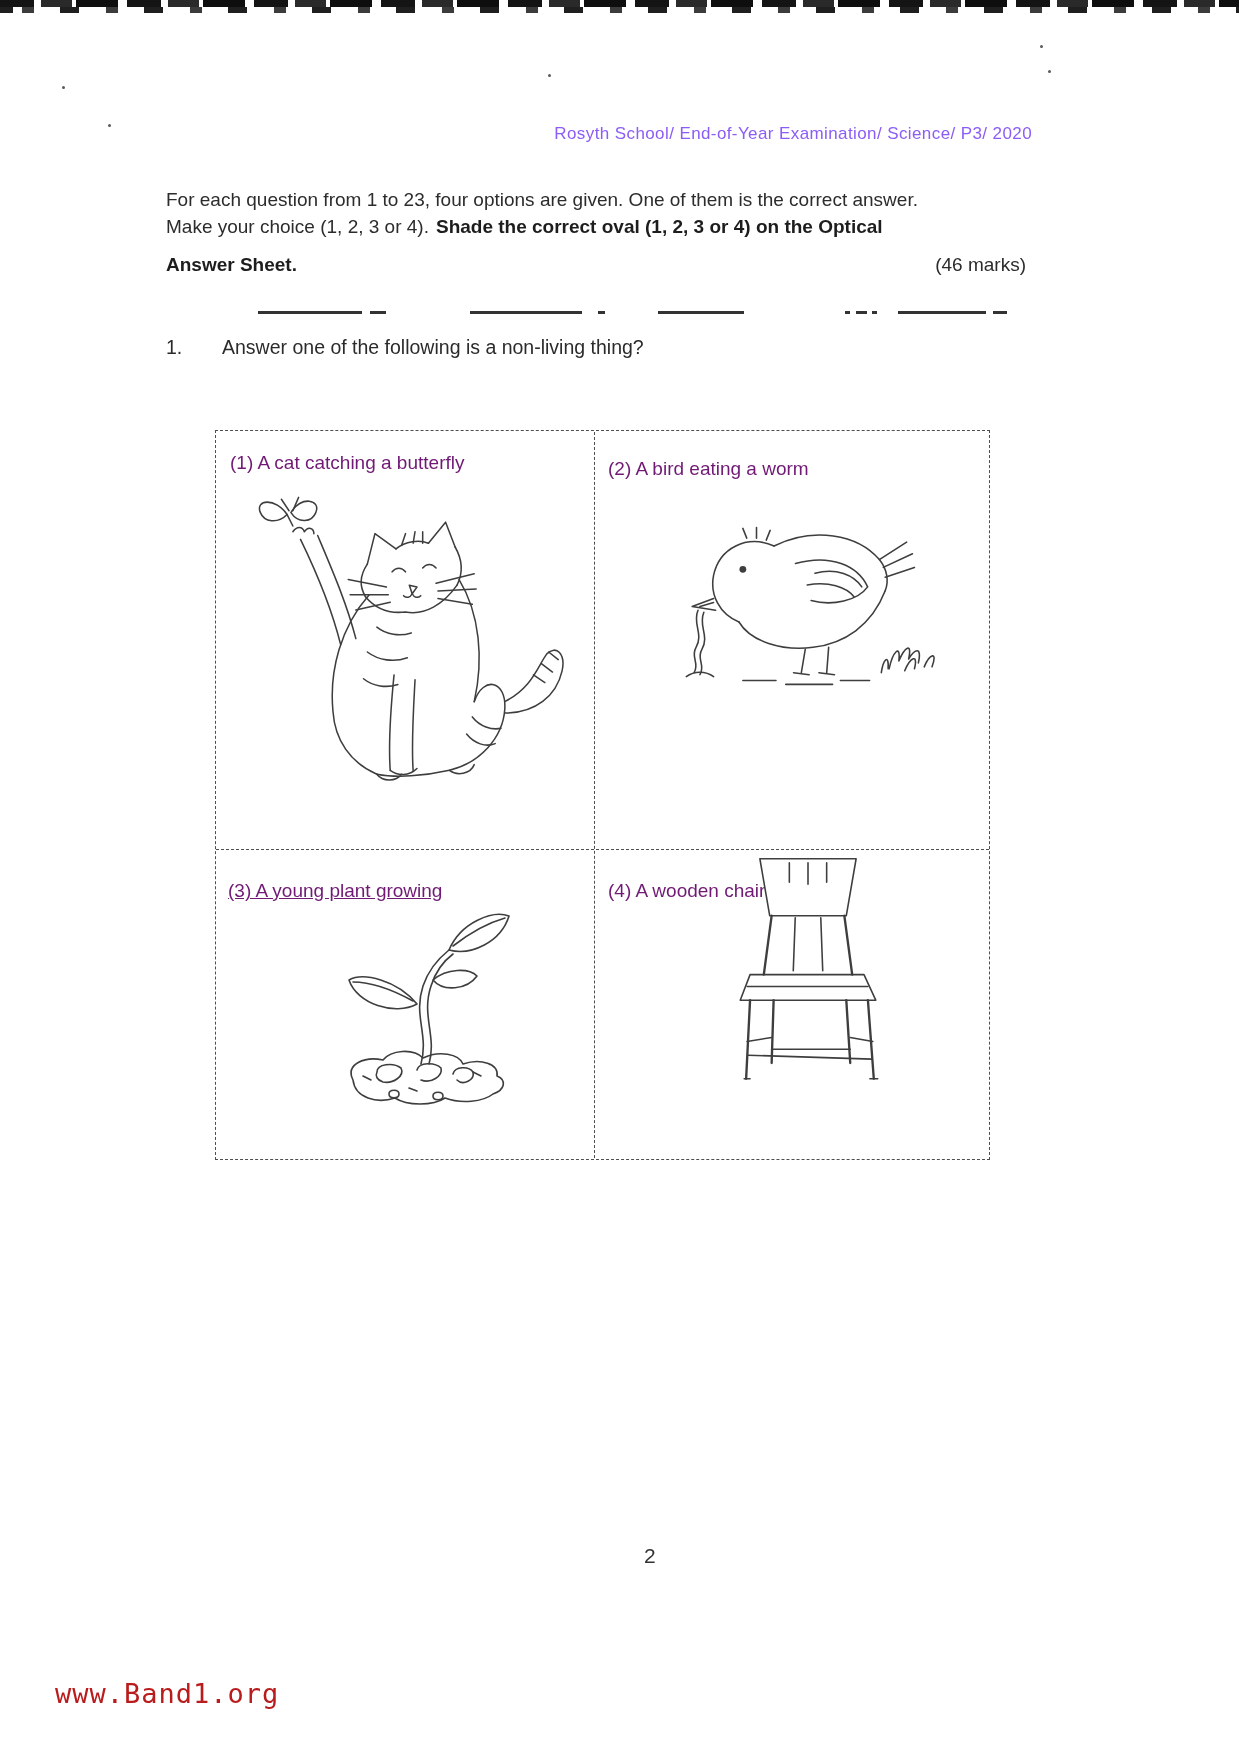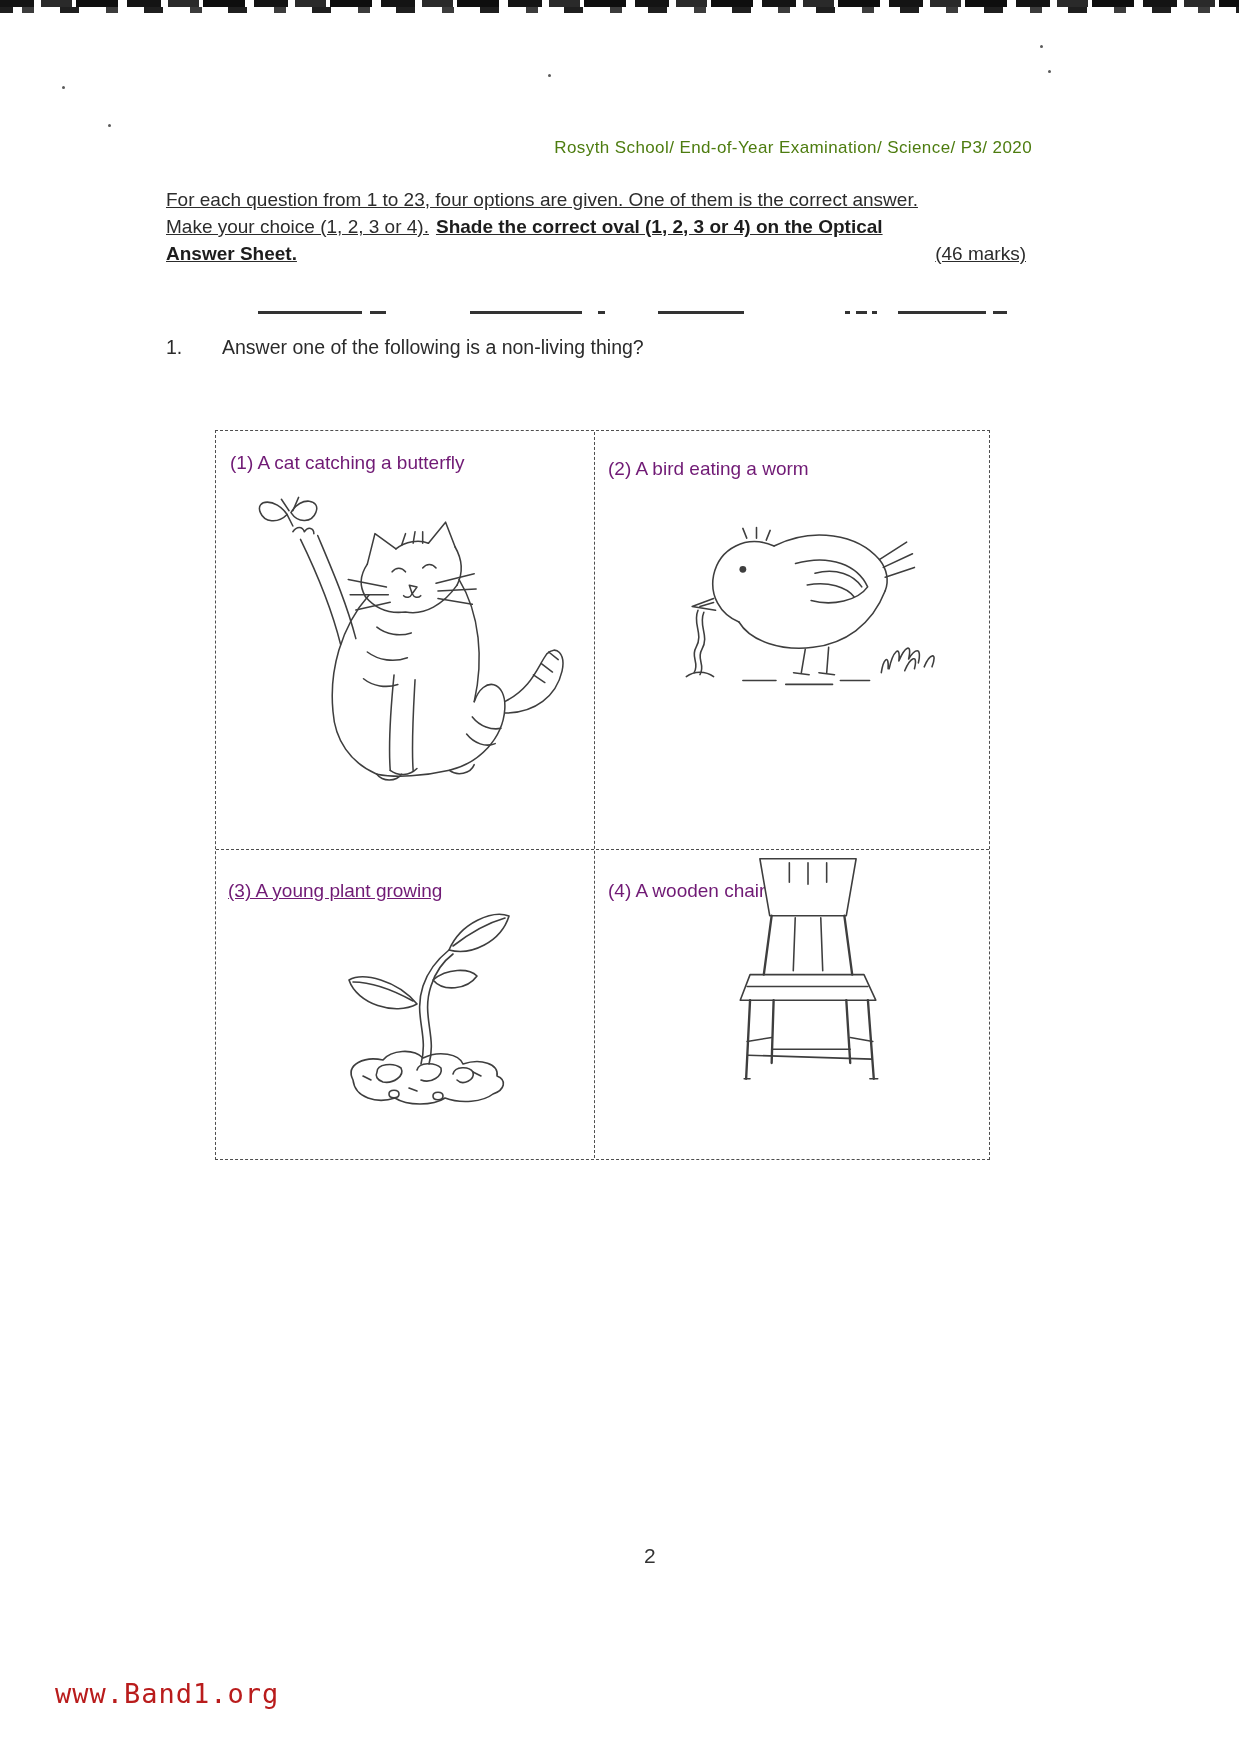--- a/index.html
+++ b/index.html
@@ -12,29 +12,29 @@
     position:absolute;left:0;top:0;width:1239px;height:13px;
     background:
       repeating-linear-gradient(90deg,#141414 0 34px,transparent 34px 41px,#2a2a2a 41px 72px,transparent 72px 76px,#0e0e0e 76px 118px,transparent 118px 127px),
       repeating-linear-gradient(90deg,transparent 0 9px,#3c3c3c 9px 21px,transparent 21px 47px,#1f1f1f 47px 66px,transparent 66px 84px);
     background-size:auto 7px,auto 6px;
     background-position:0 0,13px 7px;
     background-repeat:repeat-x;
   }
   .speck{position:absolute;background:#5a5a5a;border-radius:50%;width:3px;height:3px;}
   .header{
-    position:absolute;top:138px;right:207px;font-size:17px;color:#4d7c0f;
+    position:absolute;top:124px;right:207px;font-size:17px;color:#8b5cf6;
     letter-spacing:0.4px;white-space:nowrap;
   }
   .instructions{
     position:absolute;left:166px;top:186px;width:860px;font-size:19px;
-    line-height:27px;color:#2c2c2c;text-decoration:underline;
+    line-height:27px;color:#2c2c2c;
   }
   .instructions .ln{white-space:nowrap;}
-  .bold{font-weight:bold;color:#1d1d1d;}
+  .bold{font-weight:bold;color:#1d1d1d;margin-top:11px;}
   .line2-bold{margin-left:7px;}
   .line3{display:flex;justify-content:space-between;align-items:baseline;text-align:right;}
   
   .artifact-line span{position:absolute;top:311px;height:3px;background:#333;display:block;}
   .as1{left:258px;width:104px;}
   .as2{left:370px;width:16px;}
   .as3{left:470px;width:112px;}
   .as4{left:598px;width:7px;}
   .as5{left:658px;width:86px;}
   .as6{left:845px;width:5px;}

